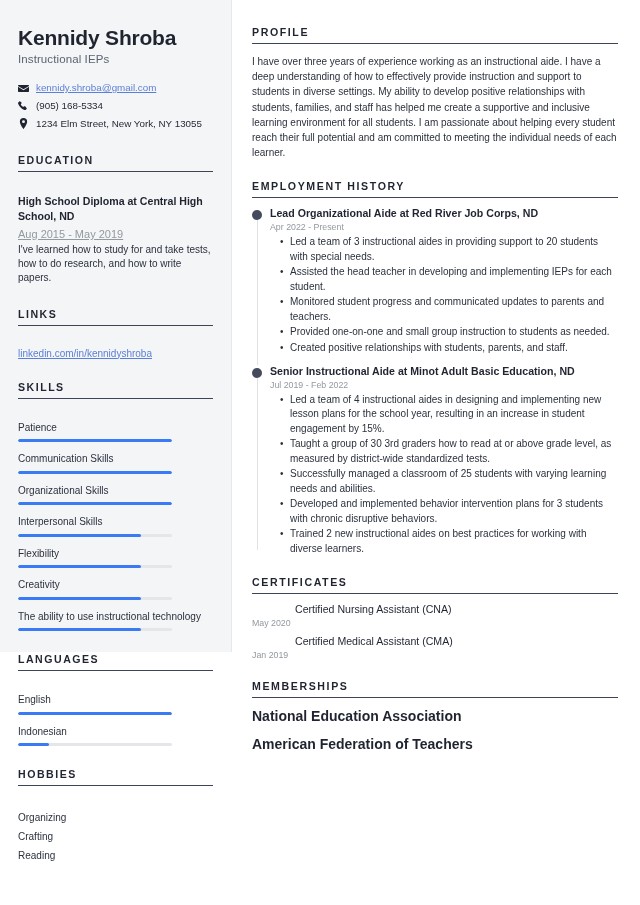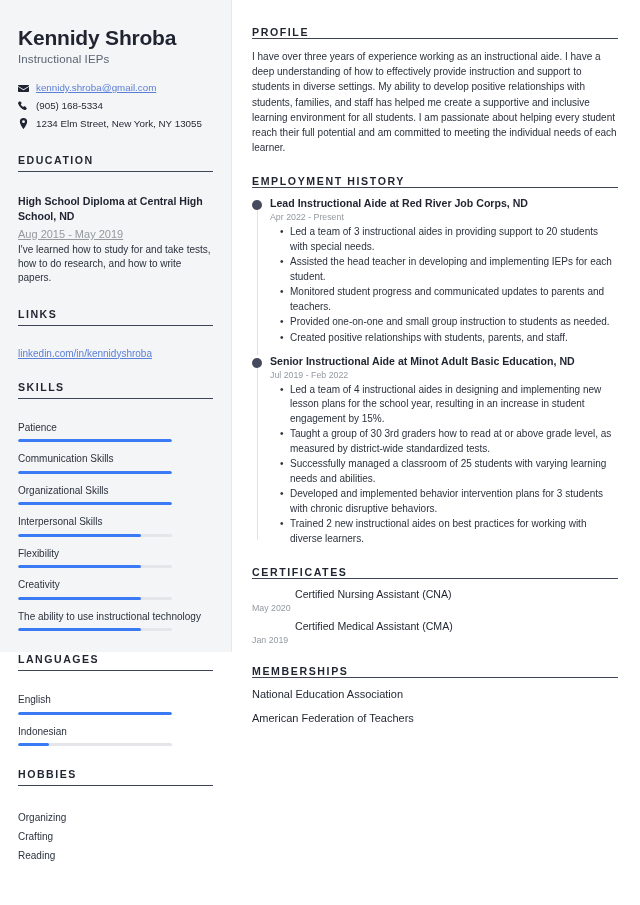--- a/index.html
+++ b/index.html
@@ -142,20 +142,21 @@
     box-sizing: border-box;
     padding: 26px 22px 0 20px;
     background: #ffffff;
   }
   .main-head {
     font-size: 10.6px;
     font-weight: bold;
     letter-spacing: 1.6px;
     color: #1f2430;
     text-transform: uppercase;
+    padding-bottom: 5px;
     border-bottom: 1.4px solid #3d4455;
     margin-bottom: 9px;
   }
   .main-sec { margin-bottom: 20px; }
   .profile-text {
     font-size: 10px;
     color: #2b313d;
     line-height: 1.52;
     text-align: left;
   }
@@ -224,22 +225,22 @@
     color: #1f2430;
     line-height: 1.3;
     margin-left: 43px;
   }
   .cert-date {
     font-size: 8.8px;
     color: #93999f;
     margin-top: 1px;
   }
   .mem-item {
-    font-size: 11px;
-    font-weight: normal;
+    font-size: 14px;
+    font-weight: bold;
     color: #1f2430;
     line-height: 1.3;
     margin-bottom: 10px;
   }
 </style>
 </head>
 <body>
 
 <div class="resume">
 
@@ -369,21 +370,21 @@
     </section>
 
     <section class="main-sec">
       <div class="main-head">EMPLOYMENT HISTORY</div>
 
       <div class="timeline">
 
         <div class="job">
           <span class="job-line"></span>
           <span class="job-dot"></span>
-          <div class="job-name">Lead Instructional Aide at Red River Job Corps, ND</div>
+          <div class="job-name">Lead Organizational Aide at Red River Job Corps, ND</div>
           <div class="job-date">Apr 2022 - Present</div>
           <ul class="job-bullets">
             <li>Led a team of 3 instructional aides in providing support to 20 students with special needs.</li>
             <li>Assisted the head teacher in developing and implementing IEPs for each student.</li>
             <li>Monitored student progress and communicated updates to parents and teachers.</li>
             <li>Provided one-on-one and small group instruction to students as needed.</li>
             <li>Created positive relationships with students, parents, and staff.</li>
           </ul>
           <div class="job-spacer"></div>
         </div>

